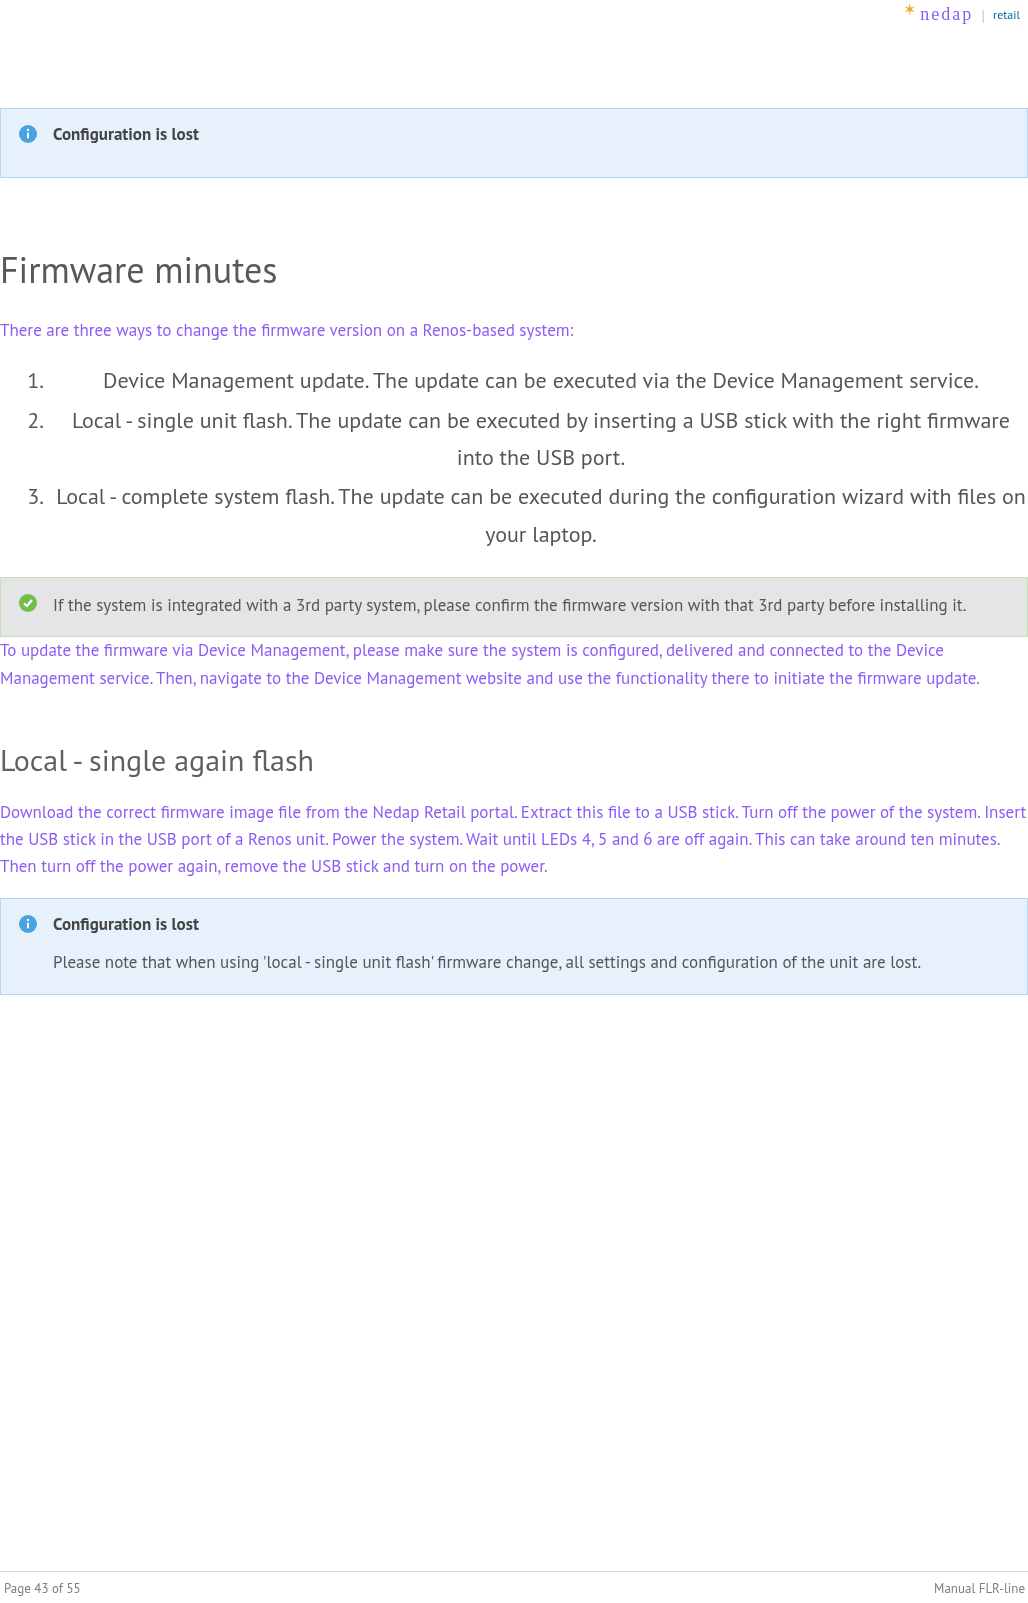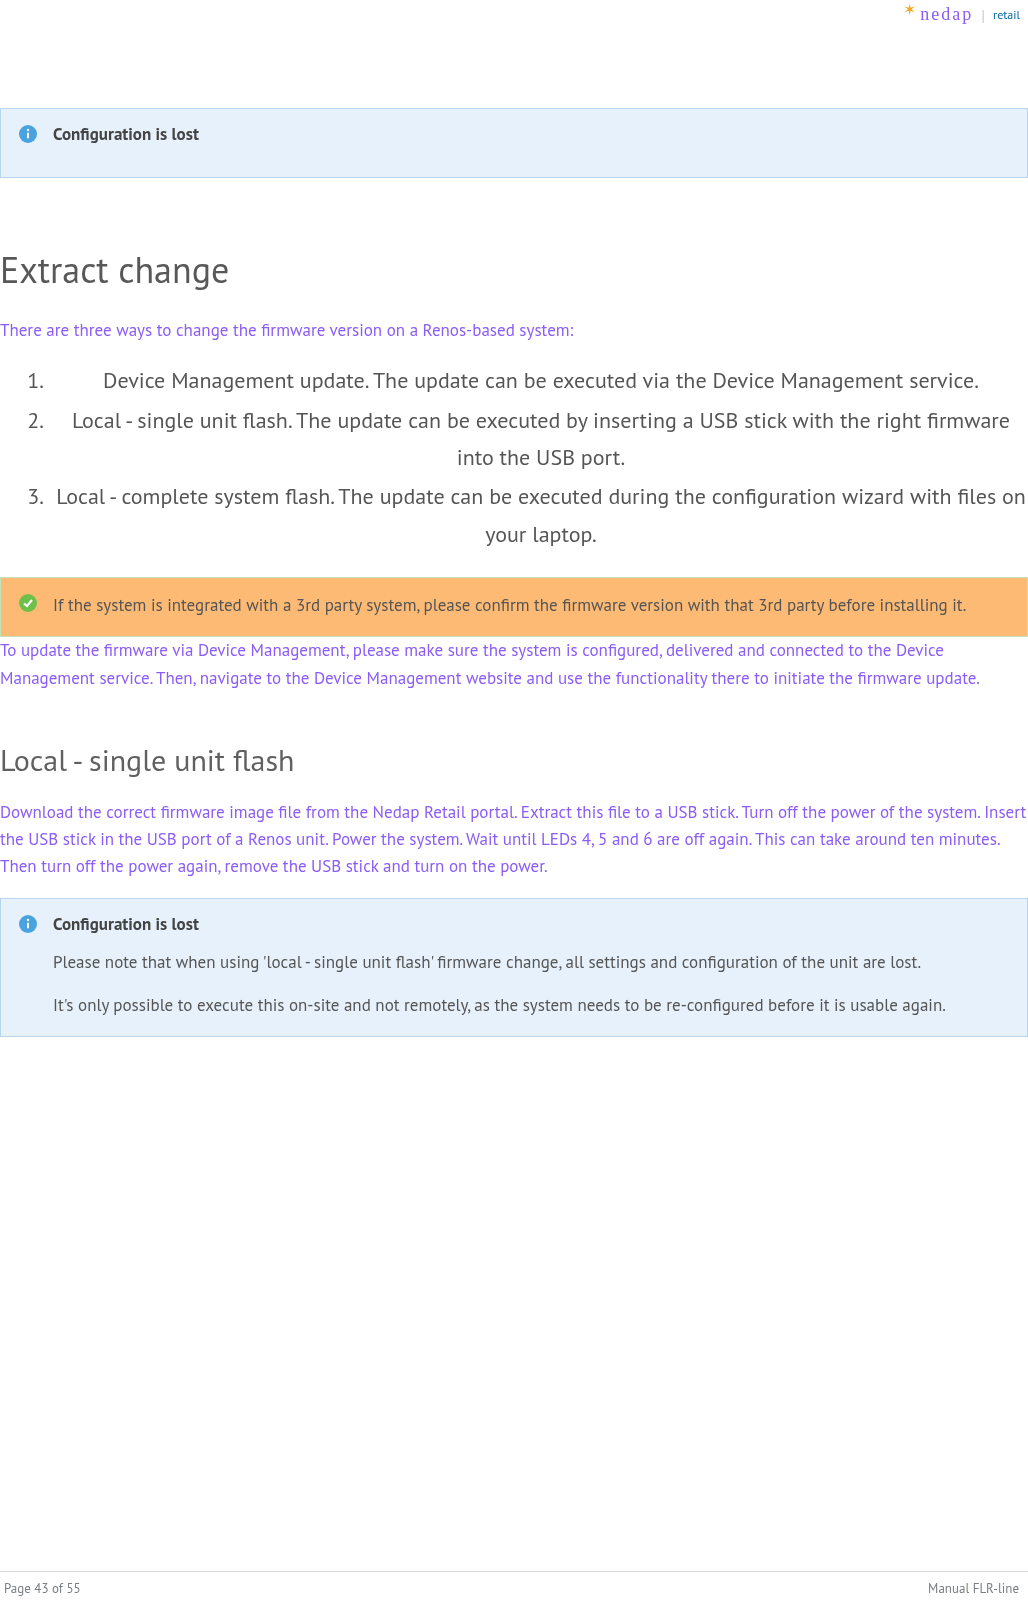--- a/index.html
+++ b/index.html
@@ -57,21 +57,21 @@
     margin: 0 0 0 0;
     display: flex;
     gap: 16px;
     align-items: flex-start;
   }
   .callout.info {
     background: #e6f1fb;
     border-color: #b9d5ee;
   }
   .callout.success {
-    background: #fdba74;
+    background: #e5e5e5;
     border-color: #c4e2b8;
   }
   .callout .icon {
     width: 18px;
     height: 18px;
     flex: 0 0 18px;
     margin-top: 2px;
   }
   .callout .body {
     flex: 1;
@@ -122,21 +122,21 @@
   }
 
   .spacer-top { height: 108px; }
 
   .footer {
     position: absolute;
     bottom: 0;
     left: 0;
     right: 0;
     border-top: 1px solid #d8d8d8;
-    padding: 8px 9px 6px 4px;
+    padding: 8px 3px 6px 4px;
     display: flex;
     justify-content: space-between;
     font-size: 13px;
     color: #7a7f84;
   }
 
   svg.info-icon circle.bg { fill: #4aa3df; }
   svg.info-icon .mark { fill: #ffffff; }
   svg.check-icon circle.bg { fill: #6fbf4b; }
   svg.check-icon .mark { fill: none; stroke: #ffffff; stroke-width: 2.2; }
@@ -162,21 +162,21 @@
           <circle class="bg" cx="9" cy="9" r="9"></circle>
           <rect class="mark" x="8" y="7.5" width="2" height="6" rx="1"></rect>
           <circle class="mark" cx="9" cy="5" r="1.2"></circle>
         </svg>
       </span>
       <div class="body">
         <div class="title">Configuration is lost</div>
       </div>
     </div>
 
-    <h1 class="section">Extract change</h1>
+    <h1 class="section">Firmware minutes</h1>
     <p class="para">There are three ways to change the firmware version on a Renos-based system:</p>
     <ol class="list">
       <li>Device Management update. The update can be executed via the Device Management service.</li>
       <li>Local - single unit flash. The update can be executed by inserting a USB stick with the right firmware into the USB port.</li>
       <li>Local - complete system flash. The update can be executed during the configuration wizard with files on your laptop.</li>
     </ol>
 
     <div class="callout success">
       <span class="icon">
         <svg class="check-icon" viewBox="0 0 18 18" width="18" height="18">
@@ -184,35 +184,34 @@
           <path class="mark" d="M5 9.5 L8 12 L13 6"></path>
         </svg>
       </span>
       <div class="body">
         <div class="text">If the system is integrated with a 3rd party system, please confirm the firmware version with that 3rd party before installing it.</div>
       </div>
     </div>
 
     <p class="para">To update the firmware via Device Management, please make sure the system is configured, delivered and connected to the Device Management service. Then, navigate to the Device Management website and use the functionality there to initiate the firmware update.</p>
 
-    <h2 class="subsection">Local - single unit flash</h2>
+    <h2 class="subsection">Local - single again flash</h2>
     <p class="para">Download the correct firmware image file from the Nedap Retail portal. Extract this file to a USB stick. Turn off the power of the system. Insert the USB stick in the USB port of a Renos unit. Power the system. Wait until LEDs 4, 5 and 6 are off again. This can take around ten minutes. Then turn off the power again, remove the USB stick and turn on the power.</p>
 
     <div class="callout info">
       <span class="icon">
         <svg class="info-icon" viewBox="0 0 18 18" width="18" height="18">
           <circle class="bg" cx="9" cy="9" r="9"></circle>
           <rect class="mark" x="8" y="7.5" width="2" height="6" rx="1"></rect>
           <circle class="mark" cx="9" cy="5" r="1.2"></circle>
         </svg>
       </span>
       <div class="body">
         <div class="title">Configuration is lost</div>
         <div class="text">Please note that when using 'local - single unit flash' firmware change, all settings and configuration of the unit are lost.</div>
-        <div class="text2">It's only possible to execute this on-site and not remotely, as the system needs to be re-configured before it is usable again.</div>
       </div>
     </div>
 
   </div>
 
   <div class="footer">
     <span>Page 43 of 55</span>
     <span>Manual FLR-line</span>
   </div>
 </div>

